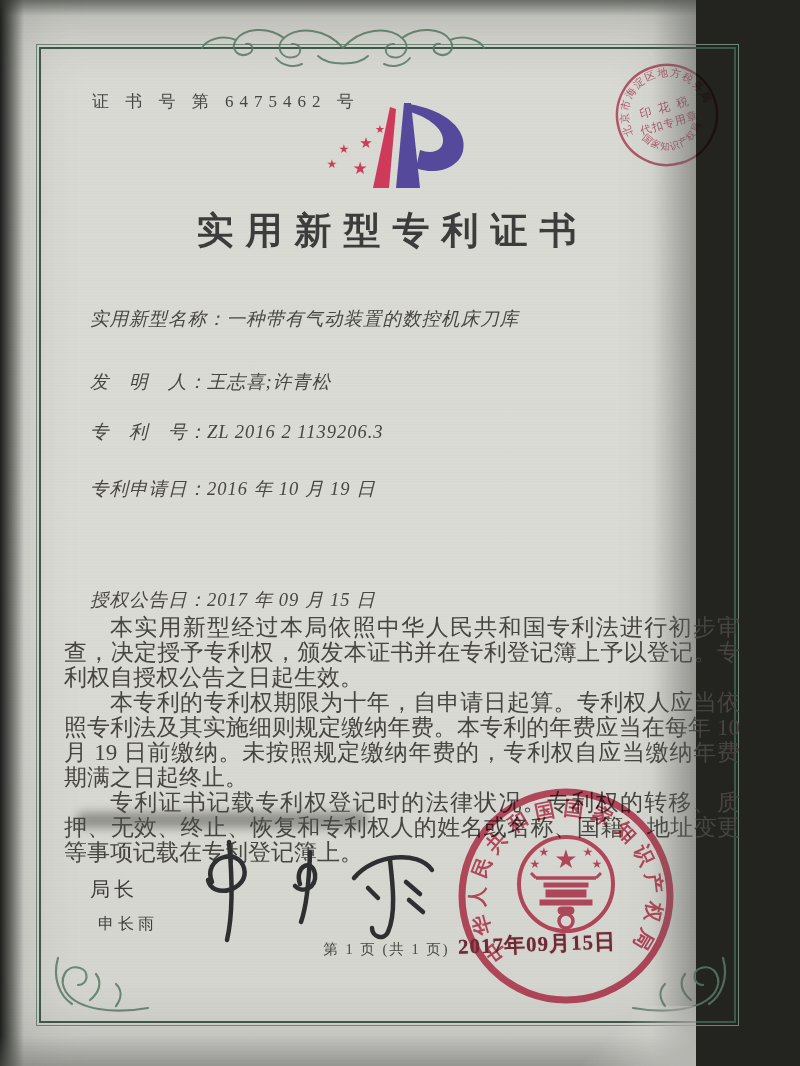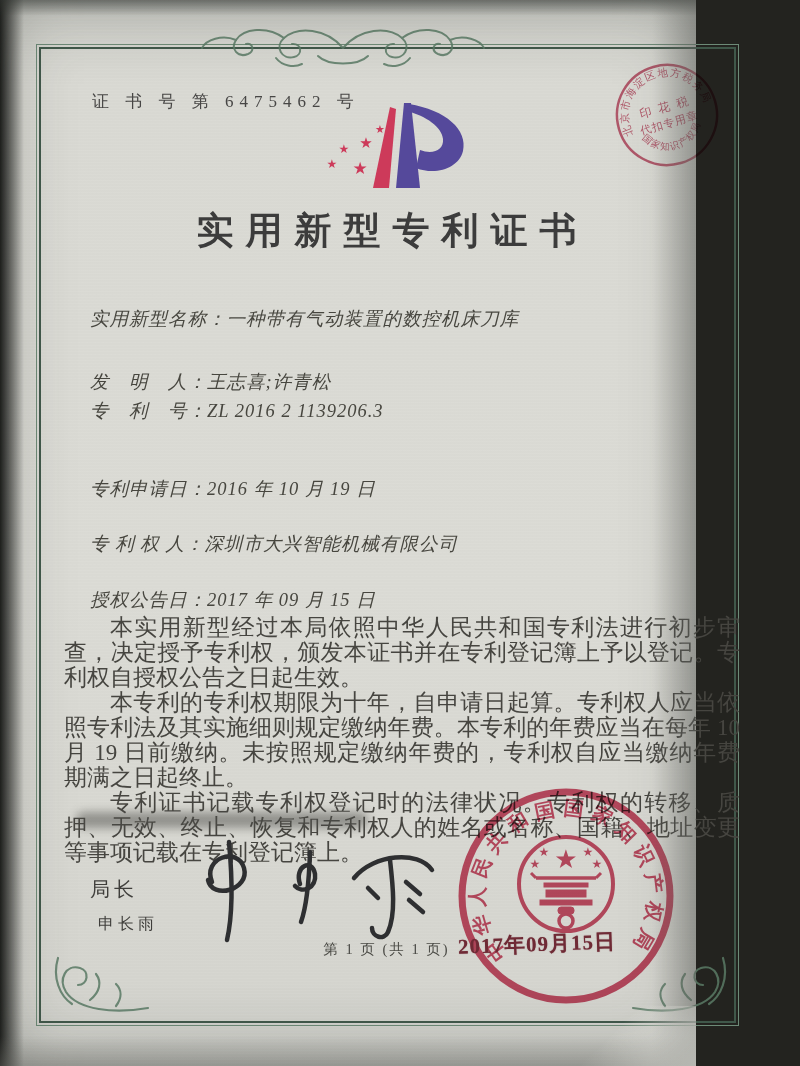--- a/index.html
+++ b/index.html
@@ -37,21 +37,21 @@
 
   .cert-no{position:absolute;left:92px;top:90px;z-index:3;
     font-size:17px;letter-spacing:6px;color:#474645;}
   .logo{position:absolute;left:316px;top:98px;width:172px;height:98px;z-index:3;}
   .title{position:absolute;left:36px;top:206px;width:701px;z-index:3;
     text-align:center;font-size:37px;font-weight:600;letter-spacing:12px;padding-left:12px;
     color:#3c3c3c;box-sizing:border-box;}
 
   .field-row{position:absolute;left:90px;z-index:3;font-size:18.5px;color:#47463f;
     letter-spacing:1px;white-space:nowrap;font-style:italic;}
-  .f0{top:306px;} .f1{top:369px;} .f2{top:398px;} .f3{top:476px;} .f4{top:531px;} .f5{top:587px;}
+  .f0{top:306px;} .f1{top:369px;} .f2{top:419px;} .f3{top:476px;} .f4{top:531px;} .f5{top:587px;}
 
   .body-text{position:absolute;left:64px;top:615px;width:676px;z-index:3;
     font-size:23px;line-height:25px;color:#464540;text-align:justify;}
   .body-text p{margin:0;text-indent:2em;}
 
   .blur-strip{position:absolute;left:76px;top:812px;width:292px;height:16px;z-index:3;
     background:#4c4c48;filter:blur(5px);opacity:.5;border-radius:8px;}
 
   .officer-title{position:absolute;left:90px;top:876px;z-index:3;font-size:20px;letter-spacing:4px;color:#3f3e3b;}
   .officer-name{position:absolute;left:90px;top:914px;z-index:3;font-size:16px;letter-spacing:4px;color:#3f3e3b;margin-left:8px;}
@@ -128,23 +128,20 @@
     <span>实用新型名称：</span><span>一种带有气动装置的数控机床刀库</span>
   </div>
   <div class="field-row f1">
     <span>发　明　人：</span><span>王志喜;许青松</span>
   </div>
   <div class="field-row f2">
     <span>专　利　号：</span><span>ZL 2016 2 1139206.3</span>
   </div>
   <div class="field-row f3">
     <span>专利申请日：</span><span>2016 年 10 月 19 日</span>
-  </div>
-  <div class="field-row f4">
-    <span>专 利 权 人：</span><span>深圳市大兴智能机械有限公司</span>
   </div>
   <div class="field-row f5">
     <span>授权公告日：</span><span>2017 年 09 月 15 日</span>
   </div>
 
   <div class="body-text">
     <p>本实用新型经过本局依照中华人民共和国专利法进行初步审查，决定授予专利权，颁发本证书并在专利登记簿上予以登记。专利权自授权公告之日起生效。</p>
     <p>本专利的专利权期限为十年，自申请日起算。专利权人应当依照专利法及其实施细则规定缴纳年费。本专利的年费应当在每年 10 月 19 日前缴纳。未按照规定缴纳年费的，专利权自应当缴纳年费期满之日起终止。</p>
     <p>专利证书记载专利权登记时的法律状况。专利权的转移、质押、无效、终止、恢复和专利权人的姓名或名称、国籍、地址变更等事项记载在专利登记簿上。</p>
   </div>

